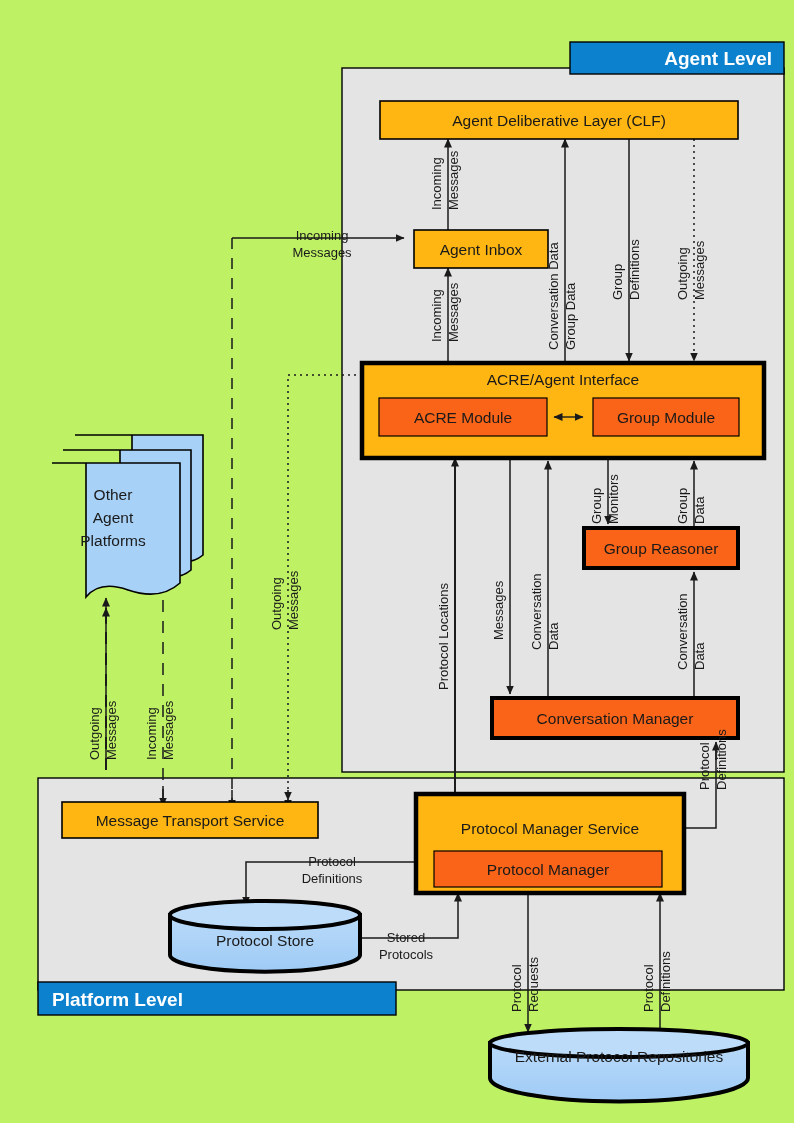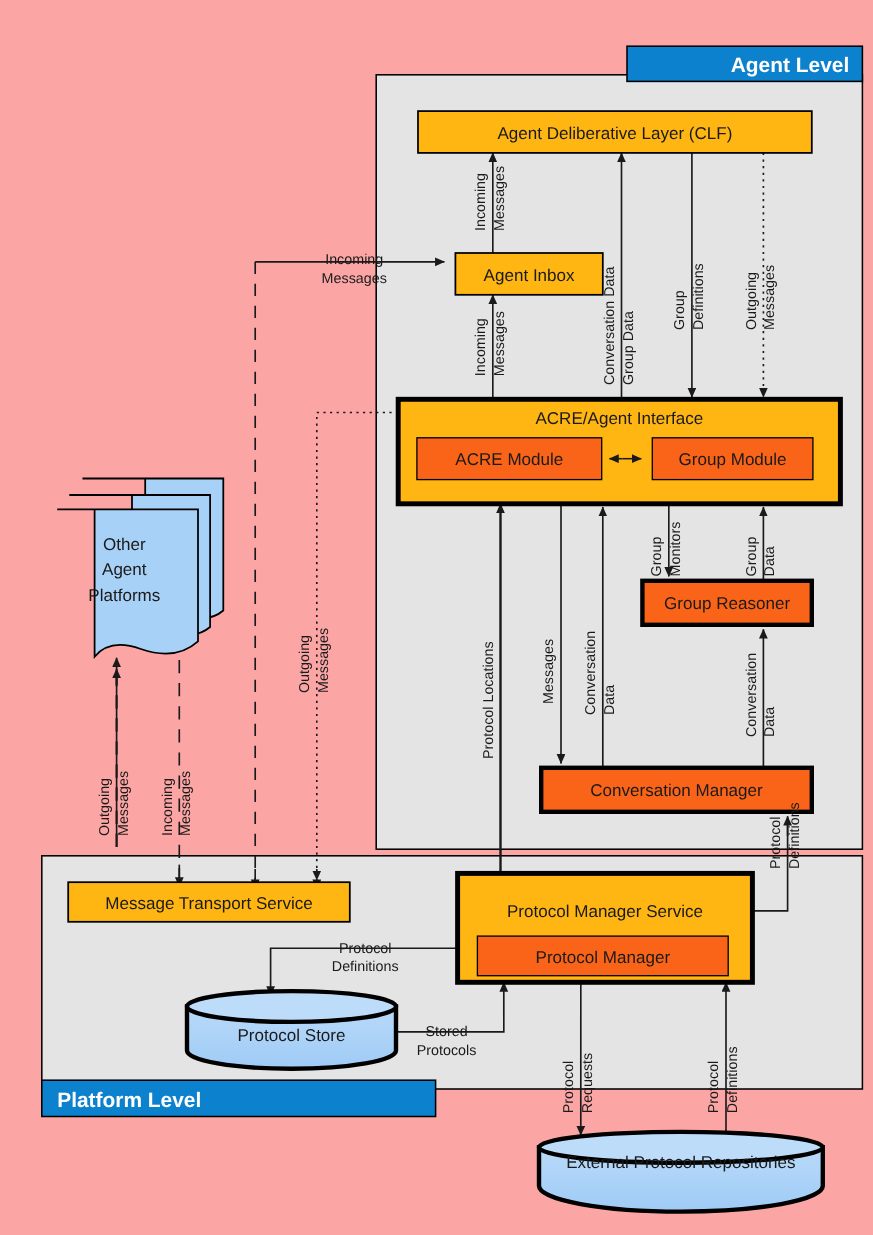--- a/index.html
+++ b/index.html
@@ -1,17 +1,17 @@
 <!DOCTYPE html>
 <html><head>
 <meta charset="utf-8">
 <style>
   html,body{margin:0;padding:0;background:#ffffff;}
   body{width:794px;height:1123px;font-family:"Liberation Sans",sans-serif;}
-  #stage{position:relative;width:794px;height:1123px;overflow:hidden;background:#fca5a5;}
+  #stage{position:relative;width:794px;height:1123px;overflow:hidden;background:#bef264;}
   svg{display:block;}
   .lvl-title{font-family:"Liberation Sans",sans-serif;font-size:19px;font-weight:bold;fill:#ffffff;}
   .boxlabel{font-family:"Liberation Sans",sans-serif;font-size:15.5px;fill:#1a1a1a;}
   .edgelabel{font-family:"Liberation Sans",sans-serif;font-size:13px;fill:#1a1a1a;}
 </style>
 </head>
 <body>
 
 <div id="stage">
 <svg width="794" height="1123" viewBox="0 0 794 1123" xmlns="http://www.w3.org/2000/svg">

